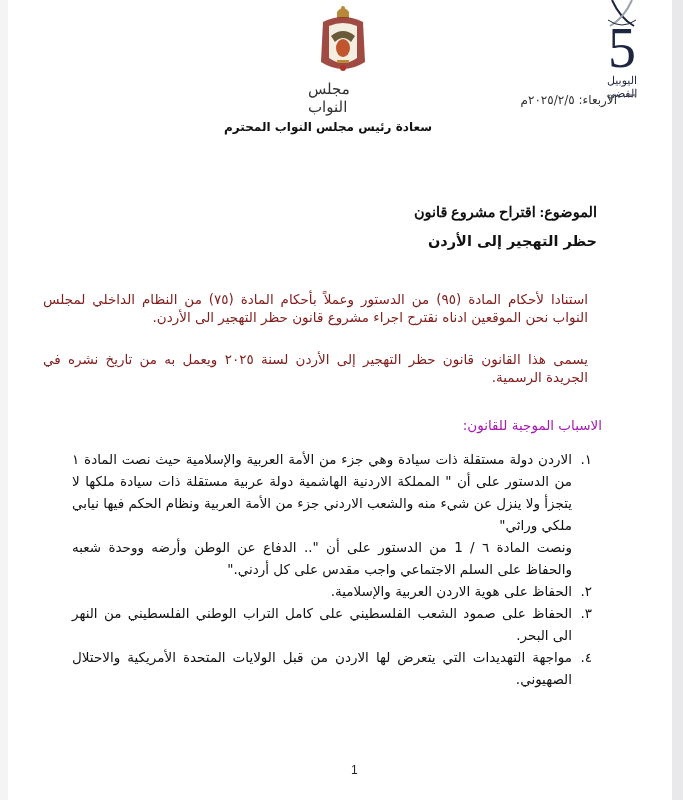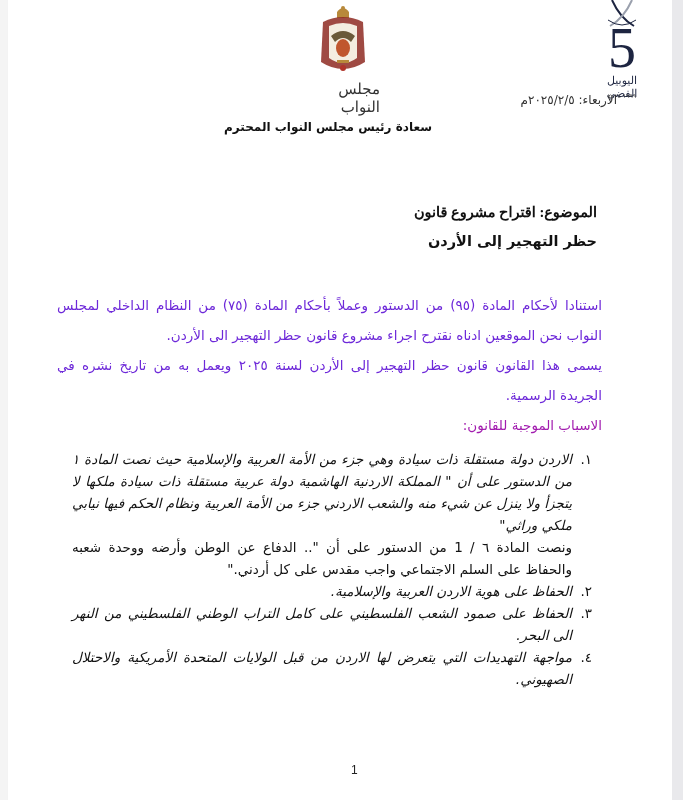--- a/index.html
+++ b/index.html
@@ -13,21 +13,21 @@
     background: #ffffff;
     box-shadow: 1px 0 2px rgba(0,0,0,0.08);
   }
   .edge-right {
     position: absolute; right: 0; top: 0; width: 11px; height: 800px;
     background: #e9e9ec;
   }
   .rtl { direction: rtl; unicode-bidi: embed; }
   .emblem { position: absolute; left: 307px; top: 2px; width: 56px; height: 90px; }
   .council-name {
-    position: absolute; left: 300px; top: 80px; width: 72px; text-align: right;
+    position: absolute; left: 300px; top: 80px; width: 72px; text-align: left;
     font-family: "DejaVu Serif", serif; font-size: 15px; color: #333;
   }
   .anniv { position: absolute; left: 582px; top: 0; width: 64px; height: 110px; text-align: center; }
   .anniv-five {
     position: absolute; left: 14px; top: 20px; width: 36px; text-align: center;
     font-family: "Liberation Serif", serif; font-size: 56px; color: #1d2541; line-height: 1;
   }
   .anniv-title {
     position: absolute; left: 0; top: 74px; width: 64px; text-align: center;
     font-family: "DejaVu Serif", serif; font-size: 11px; color: #1d2541;
@@ -42,30 +42,30 @@
   .salutation {
     position: absolute; right: 240px; top: 120px; font-size: 12px; font-weight: bold; color: #111;
   }
   .subject {
     position: absolute; right: 75px; top: 204px; font-size: 14.5px; font-weight: bold; color: #111; font-family: Liberation Serif, serif;
   }
   .subject-title {
     position: absolute; right: 75px; top: 233px; font-size: 14.5px; font-weight: bold; color: #111;
   }
   .para {
-    position: absolute; right: 70px; width: 545px; font-size: 13.5px; color: #6d28d9;
-    line-height: 30px; text-align: justify;
+    position: absolute; right: 84px; width: 545px; font-size: 13.5px; color: #7f1d1d;
+    line-height: 18px; text-align: justify;
   }
   .p1 { top: 290px; }
   .p2 { top: 350px; }
   .reasons-head { position: absolute; right: 70px; top: 417px; font-size: 13.5px; color: #a21caf; }
   .list { position: absolute; right: 80px; top: 448px; width: 520px; font-size: 13.5px; color: #111; line-height: 22px; }
   .item { display: flex; flex-direction: row; }
   .num { width: 20px; flex: none; }
-  .item-text { flex: 1; text-align: justify; font-style: italic; }
+  .item-text { flex: 1; text-align: justify; }
   .sub { padding-right: 20px; text-align: justify; }
   .page-number {
     position: absolute; left: 343px; top: 763px; font-family: "Liberation Sans", sans-serif; font-size: 12px; color: #222;
   }
 </style>
 </head>
 <body>
 
 <div class="page">
 

